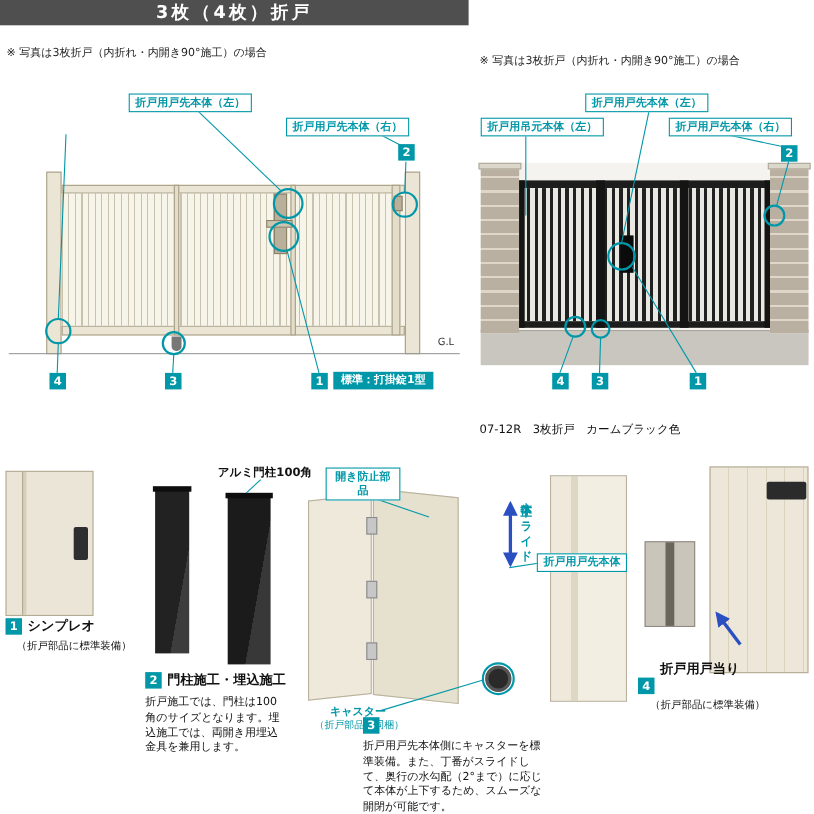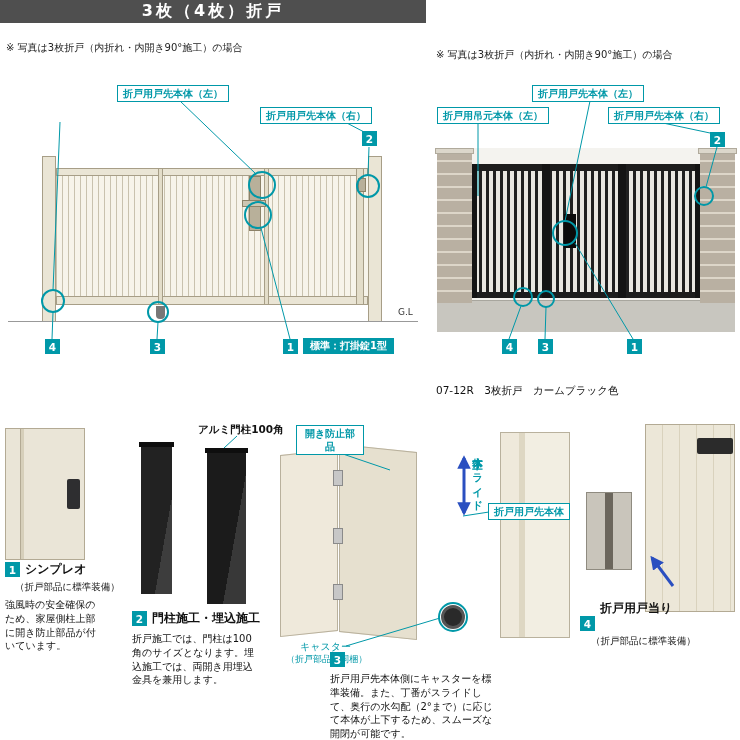--- a/index.html
+++ b/index.html
@@ -71,21 +71,21 @@
            background-image:repeating-linear-gradient(90deg,transparent 0 16px,#d9d2bd 16px 17px);}
   .d4hw{position:absolute;left:697px;top:438px;width:36px;height:16px;background:#2b2b2b;border-radius:2px;z-index:2;}
   .d4hinge{position:absolute;left:586px;top:492px;width:46px;height:78px;background:#c9c5bb;border:1px solid #8f8b80;box-sizing:border-box;z-index:1;}
   .d4hinge::before{content:"";position:absolute;left:18px;top:0;width:8px;height:76px;background:#6b665c;}
 
   
   .dtitle{position:absolute;font-weight:700;font-size:12px;color:#111;line-height:15px;z-index:5;white-space:nowrap;}
   .dsub{position:absolute;font-size:9.5px;color:#111;z-index:5;white-space:nowrap;text-align:right;}
   .dbody{position:absolute;font-size:10px;line-height:1.38;color:#111;z-index:5;}
   .dlabel{position:absolute;font-size:10.5px;font-weight:700;color:#111;z-index:5;white-space:nowrap;}
-  .tlabel{position:absolute;color:#0098a8;font-weight:400;font-size:10px;z-index:5;white-space:nowrap;}
+  .tlabel{position:absolute;color:#0098a8;font-weight:700;font-size:10px;z-index:5;white-space:nowrap;}
   .tlabel-sub{position:absolute;color:#0098a8;font-size:9px;z-index:5;white-space:nowrap;}
 
   .overlay{position:absolute;left:0;top:0;z-index:2;pointer-events:none;}
 </style>
 </head>
 <body>
 
 <div class="page">
 
   <div class="hdr hdr-l">3枚（4枚）折戸</div>
@@ -155,21 +155,20 @@
 
   <div class="caption" style="left:436px;top:384px">07-12R　3枚折戸　カームブラック色</div>
 
   <div class="d1img">
     <div class="d1groove"></div>
     <div class="d1hw"></div>
   </div>
   <div class="nbadge" style="left:5px;top:562px">1</div>
   <div class="dtitle" style="left:25px;top:562px">シンプレオ</div>
   <div class="dsub" style="left:15px;top:581px">（折戸部品に標準装備）</div>
-  <div class="dbody" style="left:5px;top:598px;width:92px">強風時の安全確保のため、家屋側柱上部に開き防止部品が付いています。</div>
 
   <div class="dlabel" style="left:198px;top:423px">アルミ門柱100角</div>
   <div class="alpost alpostA"></div>
   <div class="alpost alpostB"></div>
   <div class="nbadge" style="left:132px;top:611px">2</div>
   <div class="dtitle" style="left:152px;top:611px">門柱施工・埋込施工</div>
   <div class="dbody" style="left:132px;top:632px;width:126px">折戸施工では、門柱は100角のサイズとなります。埋込施工では、両開き用埋込金具を兼用します。</div>
 
   <div class="callout wrap" style="left:296px;top:425px;width:56px">開き防止部品</div>
   <div class="fpanel fp1"></div>

